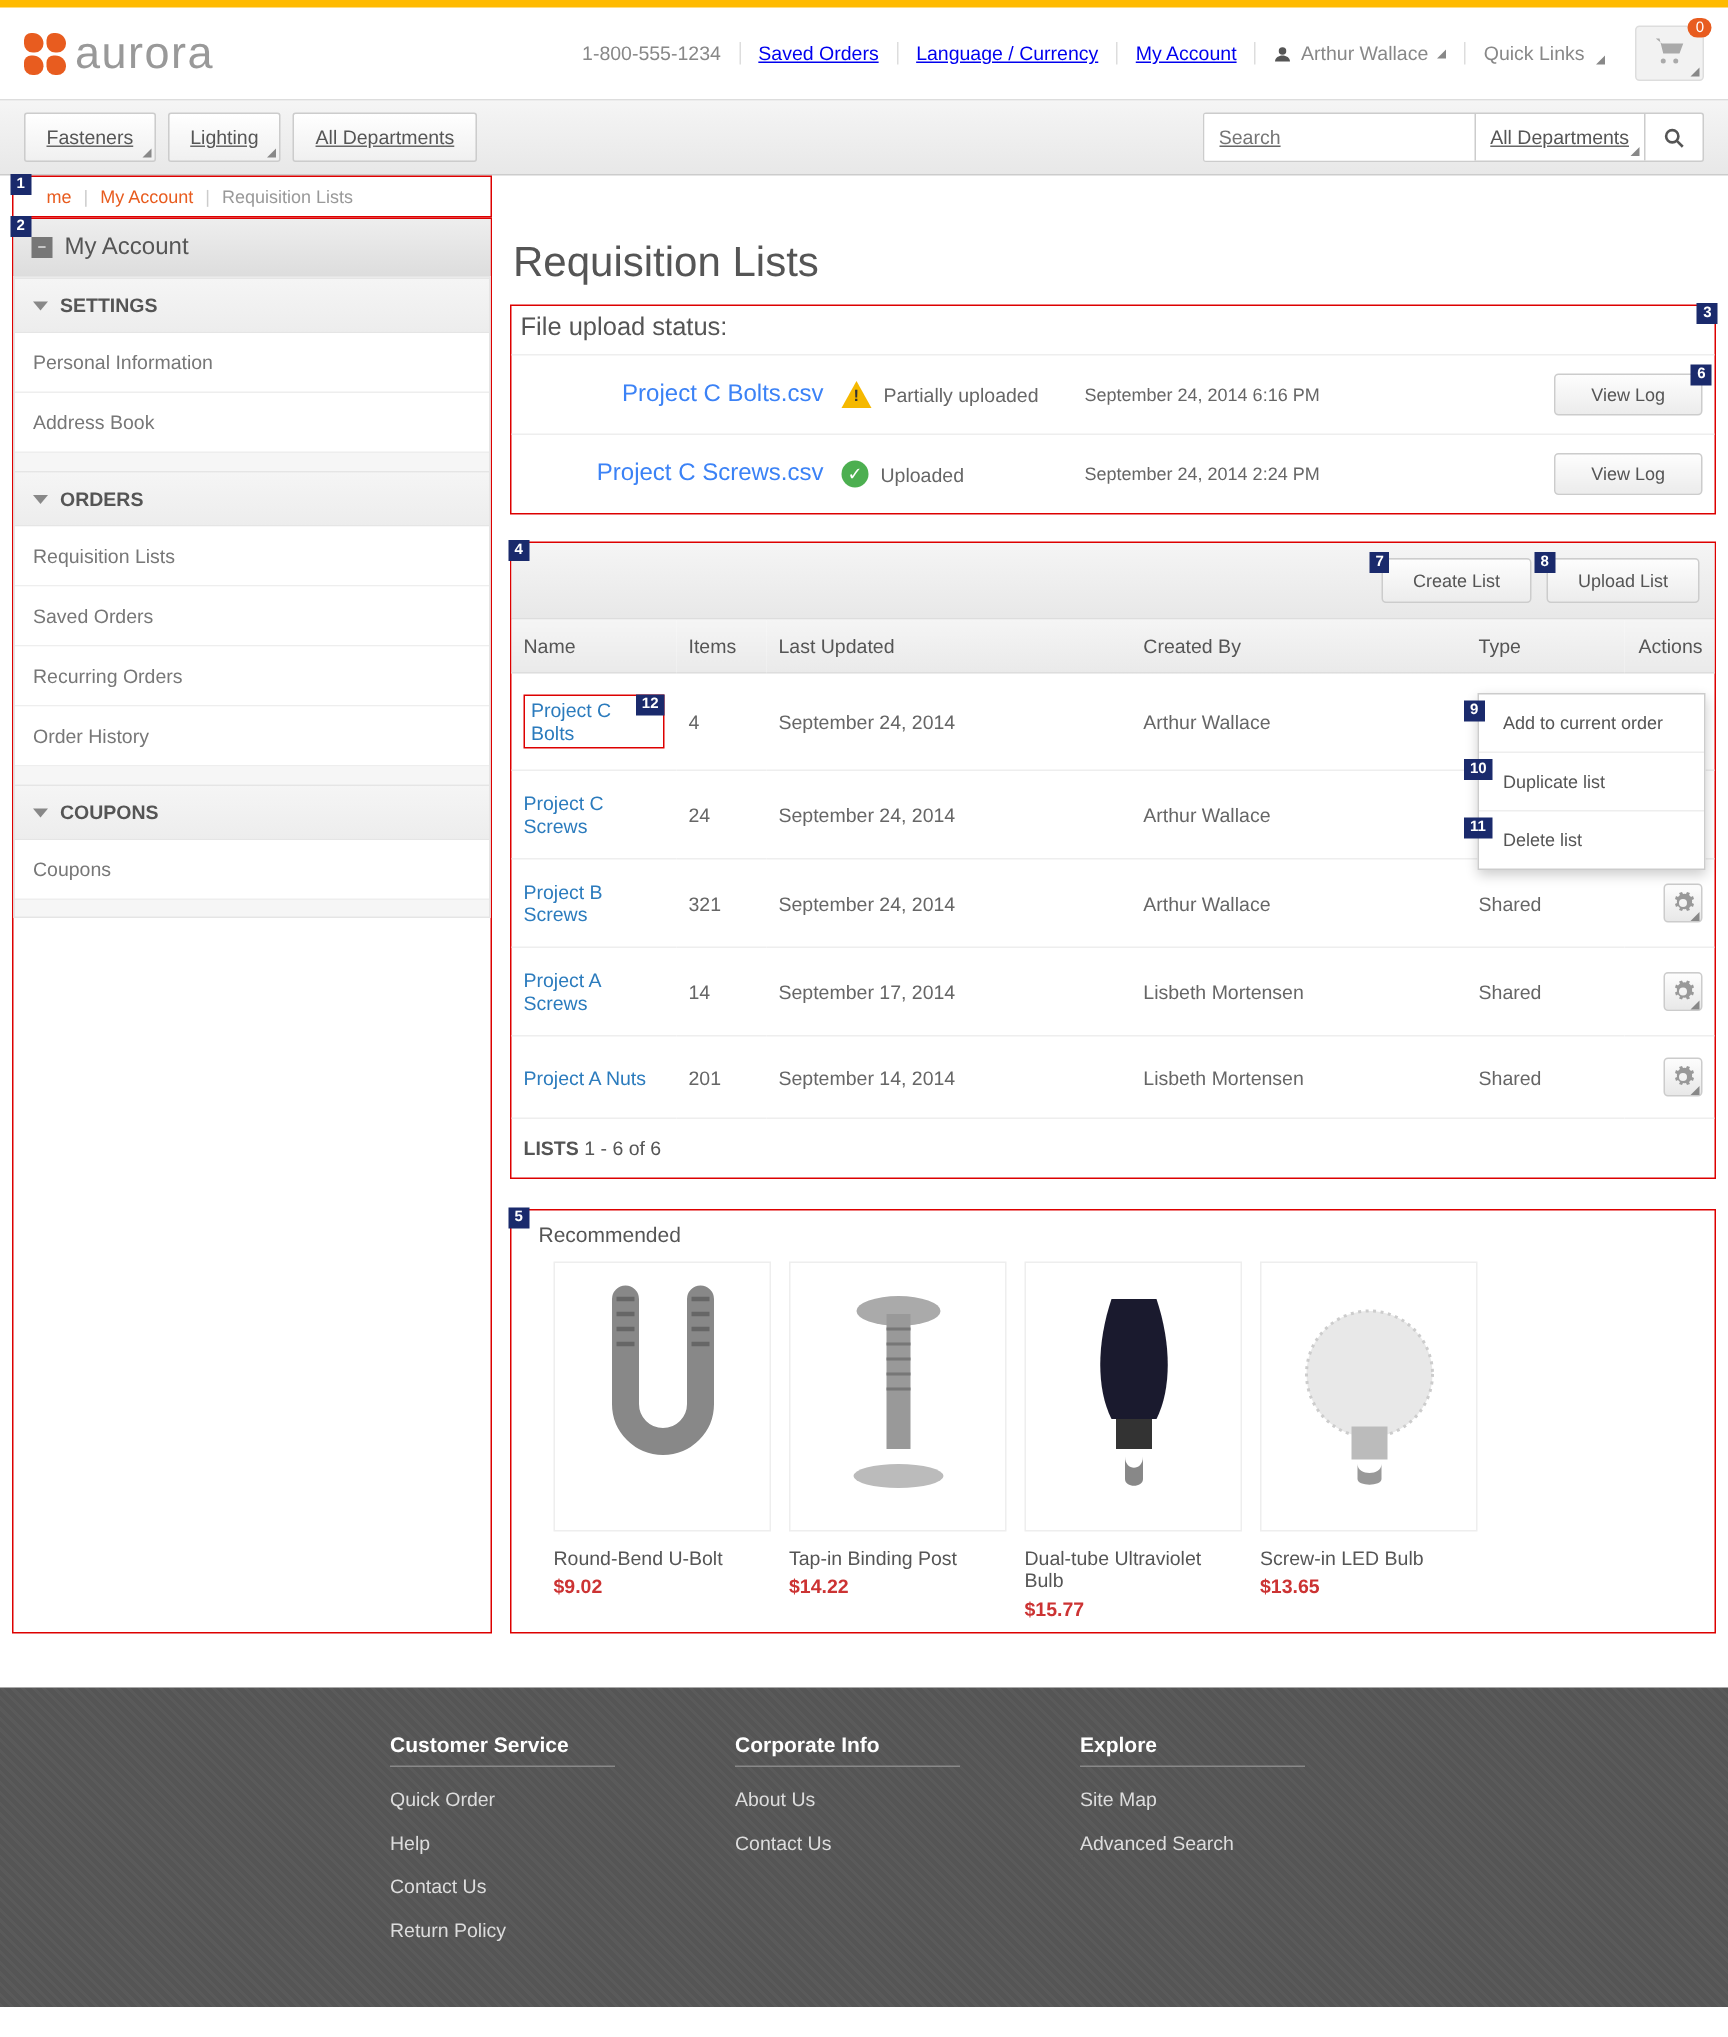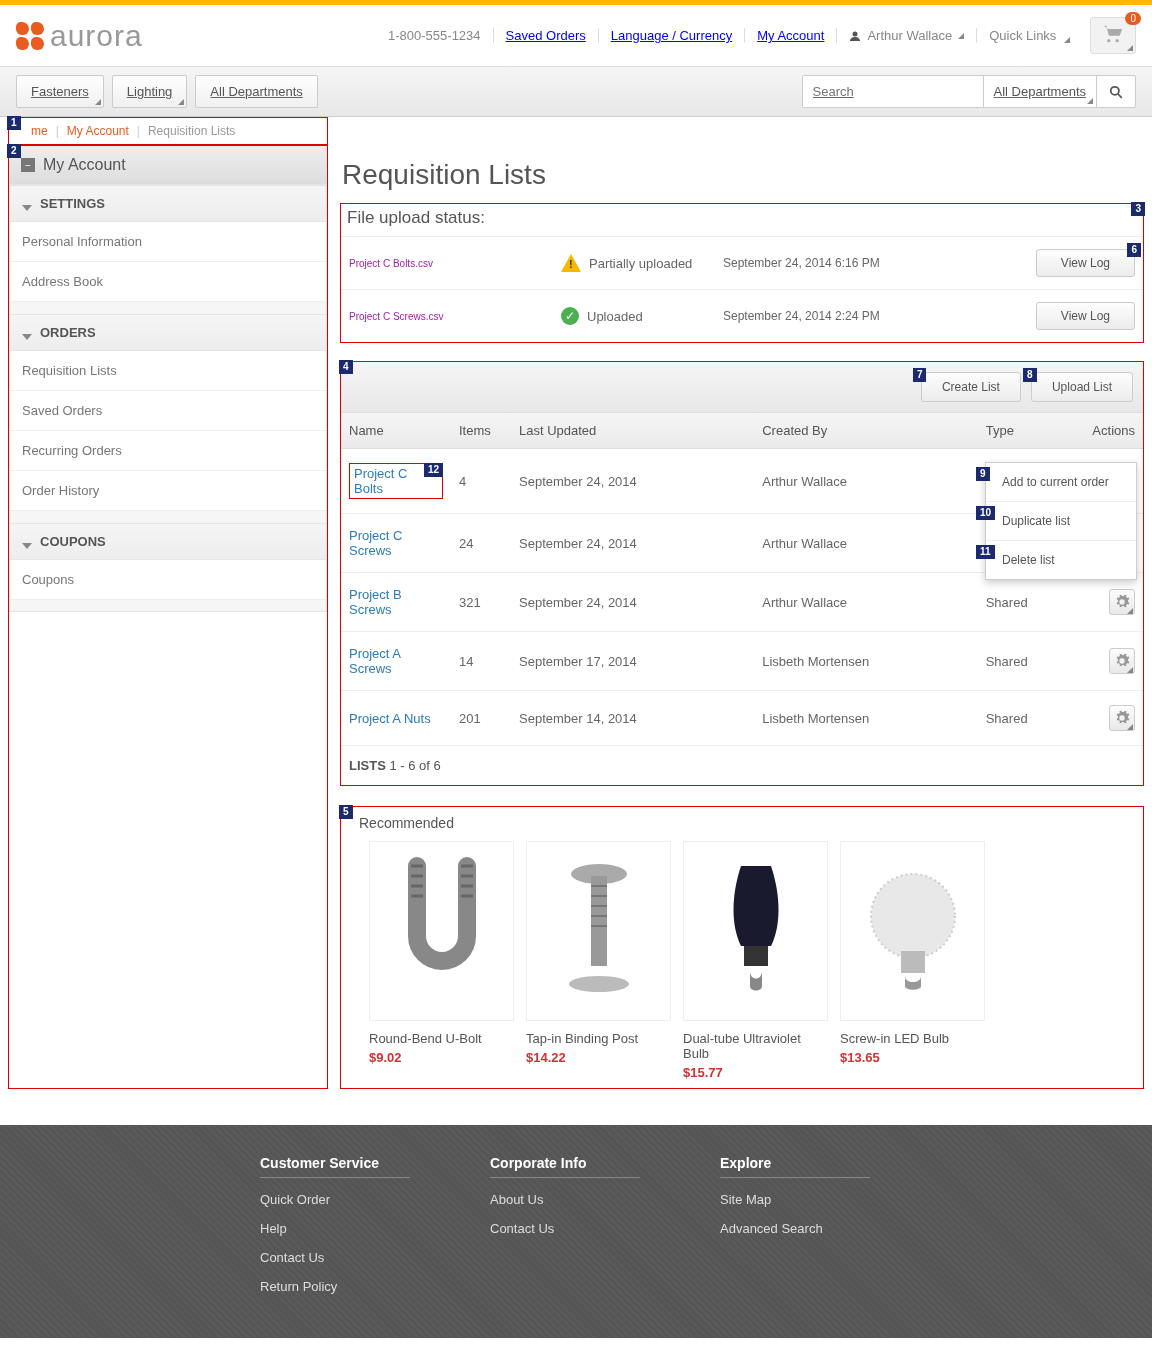--- a/index.html
+++ b/index.html
@@ -34,31 +34,31 @@
 .breadcrumb { padding: 6px 10px; font-size: 12px; color: #999; display: flex; gap: 8px; align-items: center; }
 .breadcrumb a { color: #e85c1f; text-decoration: none; }
 .breadcrumb .sep { color: #ccc; }
 
 
 .layout { display: flex; gap: 12px; padding: 0 8px 20px 8px; }
 .sidebar { width: 320px; position: relative; }
 .sidebar-head { background: linear-gradient(#eee,#ddd); padding: 10px 12px; font-size: 16px; color: #555; display: flex; align-items: center; gap: 8px; }
 .collapse-icon { background: #777; color: #fff; width: 14px; height: 14px; display: inline-flex; align-items: center; justify-content: center; font-size: 10px; }
 .sidebar-panel { background: #fafafa; border: 1px solid #e5e5e5; border-bottom: none; }
-.section-head { background: linear-gradient(#f5f5f5,#ededed); border-top: 1px solid #e5e5e5; border-bottom: 1px solid #e5e5e5; padding: 10px 12px; font-weight: bold; color: #555; font-size: 13px; display: flex; align-items: flex-end; gap: 8px; }
+.section-head { background: linear-gradient(#f5f5f5,#ededed); border-top: 1px solid #e5e5e5; border-bottom: 1px solid #e5e5e5; padding: 10px 12px; font-weight: bold; color: #555; font-size: 13px; display: flex; align-items: center; gap: 8px; }
 .chev { width: 0; height: 0; border-left: 5px solid transparent; border-right: 5px solid transparent; border-top: 6px solid #888; }
 .side-link { padding: 12px 12px; color: #777; font-size: 13px; border-bottom: 1px solid #eee; cursor: pointer; background: #fff; }
 
 
 .main { flex: 1; }
 h1 { font-size: 28px; color: #555; font-weight: normal; margin: 14px 0 12px 2px; }
 .section { background: #fff; }
 .section-title { font-size: 17px; color: #555; padding: 4px 6px 8px 6px; }
 .upload-row { display: flex; align-items: center; padding: 12px 8px; border-top: 1px solid #eee; gap: 12px; }
-.upload-name { width: 200px; color: #a21caf; font-size: 10px; }
+.upload-name { width: 200px; color: #3b82f6; font-size: 16px; text-align: right; }
 .upload-status { width: 150px; display: flex; align-items: center; gap: 8px; color: #666; }
 .upload-time { width: 210px; color: #666; font-size: 12px; }
 .btn { background: linear-gradient(#fdfdfd,#ececec); border: 1px solid #ccc; border-radius: 3px; padding: 6px 16px; color: #555; font-size: 12px; cursor: pointer; }
 .warn-icon { width: 0; height: 0; border-left: 10px solid transparent; border-right: 10px solid transparent; border-bottom: 18px solid #f5b800; position: relative; }
 .warn-icon::after { content: "!"; position: absolute; left: -2px; top: 4px; color: #333; font-weight: bold; font-size: 11px; }
 .ok-icon { width: 18px; height: 18px; background: #4caf50; border-radius: 50%; display: flex; align-items: center; justify-content: center; color: #fff; font-size: 12px; }
 
 
 .lists-box { position: relative; margin-top: 18px; }
 .list-toolbar { background: linear-gradient(#f5f5f5,#e8e8e8); padding: 10px; display: flex; justify-content: flex-end; gap: 10px; border-bottom: 1px solid #ddd; }

